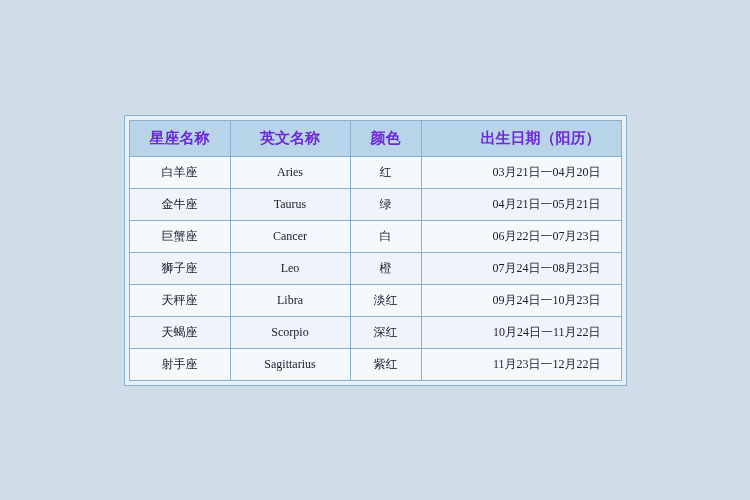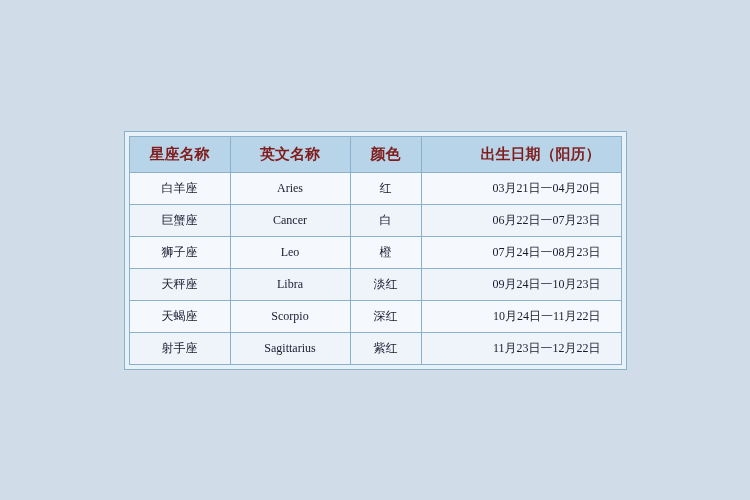--- a/index.html
+++ b/index.html
@@ -24,21 +24,21 @@
       padding: 4px;
     }
 
     table {
       border-collapse: collapse;
       background-color: #f5f8fc;
     }
 
     th {
       background-color: #b8d4e8;
-      color: #7f1d1d;
+      color: #6d28d9;
       font-weight: bold;
       font-size: 15px;
       padding: 8px 20px;
       border: 1px solid #8ab0cc;
       text-align: center;
       font-family: Liberation Mono, monospace;
     }
 
     td {
       border: 1px solid #8ab0cc;
@@ -72,20 +72,26 @@
       </tr>
     </thead>
     <tbody id="table-body">
     <tr>
           <td class="col-chinese">白羊座</td>
           <td class="col-english">Aries</td>
           <td class="col-color">红</td>
           <td class="col-date">03月21日一04月20日</td>
         </tr>
         <tr>
+          <td class="col-chinese">金牛座</td>
+          <td class="col-english">Taurus</td>
+          <td class="col-color">绿</td>
+          <td class="col-date">04月21日一05月21日</td>
+        </tr>
+        <tr>
           <td class="col-chinese">巨蟹座</td>
           <td class="col-english">Cancer</td>
           <td class="col-color">白</td>
           <td class="col-date">06月22日一07月23日</td>
         </tr>
         <tr>
           <td class="col-chinese">狮子座</td>
           <td class="col-english">Leo</td>
           <td class="col-color">橙</td>
           <td class="col-date">07月24日一08月23日</td>

